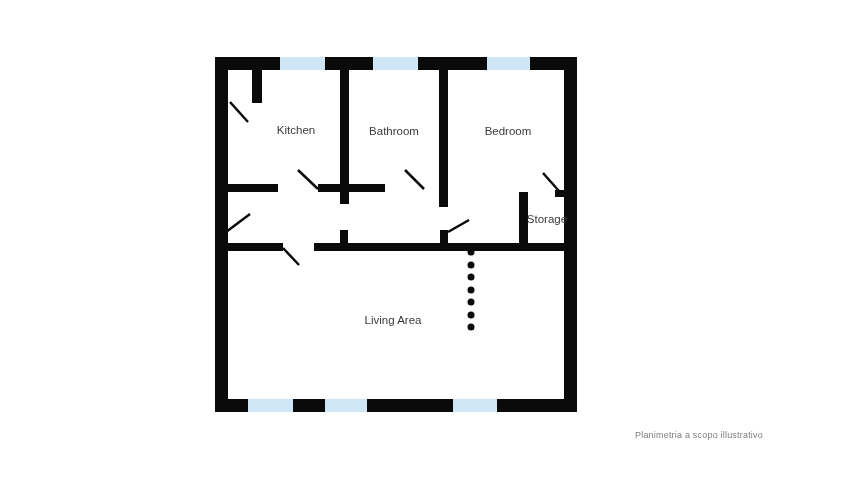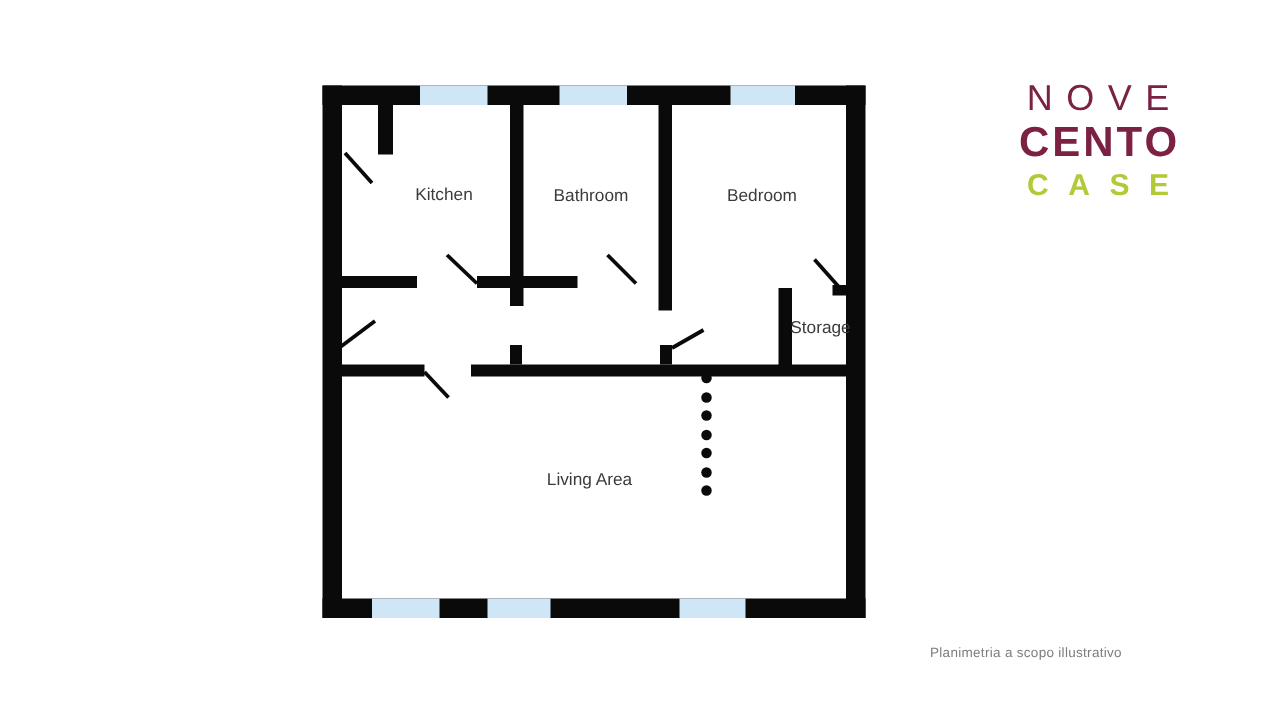--- a/index.html
+++ b/index.html
@@ -20,21 +20,21 @@
   }
   .logo-line2{
     font-size:28px;font-weight:700;letter-spacing:2px;margin-left:2px;
     margin-top:3px;white-space:nowrap;
   }
   .logo-line3{
     font-size:20px;font-weight:700;letter-spacing:13px;margin-left:13px;
     margin-top:5px;white-space:nowrap;
   }
   .disclaimer{
-    position:absolute;left:620px;top:430px;
+    position:absolute;left:635px;top:430px;
     font-size:9px;letter-spacing:0.2px;white-space:nowrap;
   }
 </style>
 </head>
 <body>
 
 <div id="canvas">
 
   <svg id="plan-svg" width="854" height="480" viewBox="0 0 854 480">
       <rect x="215" y="57" width="362" height="13" fill="#0a0a0a"></rect>
@@ -72,21 +72,16 @@
       <circle cx="471" cy="302" r="3.5" fill="#0a0a0a"></circle>
       <circle cx="471" cy="315" r="3.5" fill="#0a0a0a"></circle>
       <circle cx="471" cy="327" r="3.5" fill="#0a0a0a"></circle>
       <text x="296" y="130" fill="#3b3b3b" font-size="11.5" text-anchor="middle" dominant-baseline="central" font-family="&quot;Liberation Sans&quot;,&quot;DejaVu Sans&quot;,sans-serif">Kitchen</text>
       <text x="394" y="131" fill="#3b3b3b" font-size="11.5" text-anchor="middle" dominant-baseline="central" font-family="&quot;Liberation Sans&quot;,&quot;DejaVu Sans&quot;,sans-serif">Bathroom</text>
       <text x="508" y="131" fill="#3b3b3b" font-size="11.5" text-anchor="middle" dominant-baseline="central" font-family="&quot;Liberation Sans&quot;,&quot;DejaVu Sans&quot;,sans-serif">Bedroom</text>
       <text x="547" y="219" fill="#3b3b3b" font-size="11.5" text-anchor="middle" dominant-baseline="central" font-family="&quot;Liberation Sans&quot;,&quot;DejaVu Sans&quot;,sans-serif">Storage</text>
       <text x="393" y="320" fill="#3b3b3b" font-size="11.5" text-anchor="middle" dominant-baseline="central" font-family="&quot;Liberation Sans&quot;,&quot;DejaVu Sans&quot;,sans-serif">Living Area</text>
     </svg>
 
-  <div class="logo">
-    <div class="logo-line1" style="color: rgb(123, 33, 68);">NOVE</div>
-    <div class="logo-line2" style="color: rgb(123, 33, 68);">CENTO</div>
-    <div class="logo-line3" style="color: rgb(178, 201, 56);">CASE</div>
-  </div>
 
   <div class="disclaimer" style="color: rgb(125, 125, 125);">Planimetria a scopo illustrativo</div>
 
 </div>
 
 </body></html>

